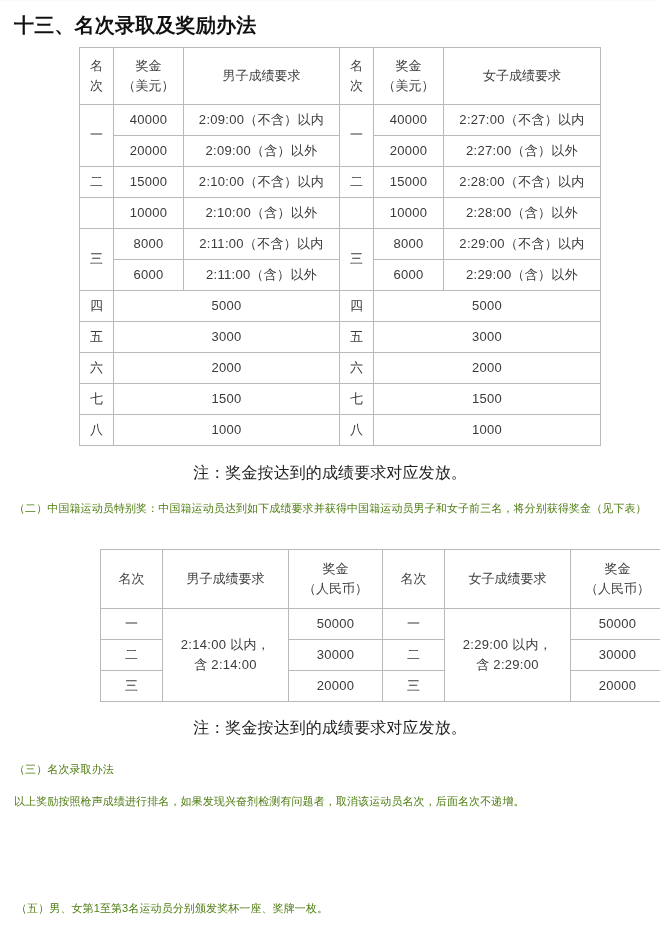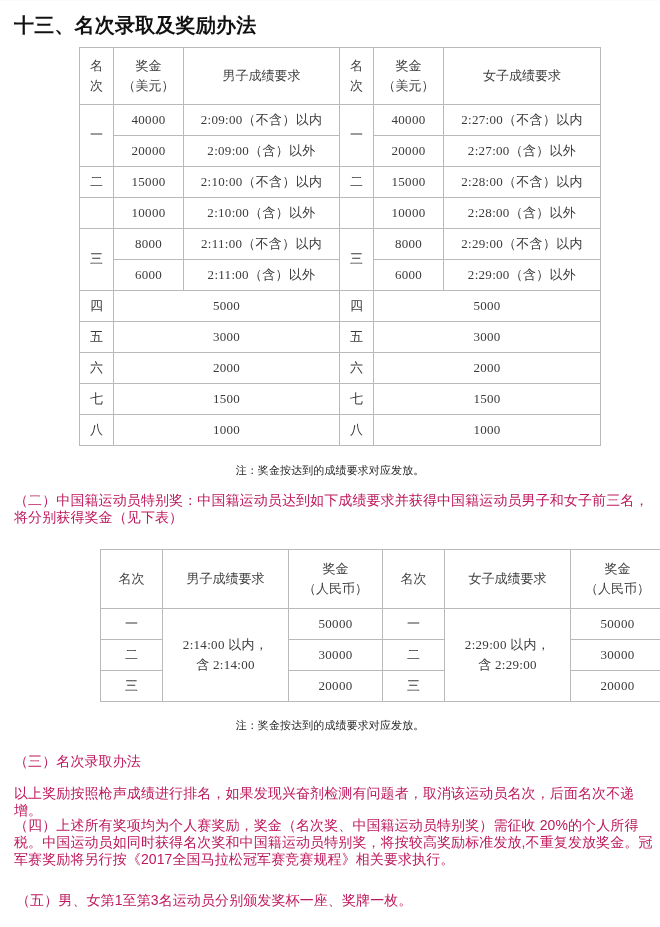--- a/index.html
+++ b/index.html
@@ -51,21 +51,21 @@
     padding: 0;
     font-size: 13px;
     color: #3a3a3a;
     line-height: 1.25;
   }
   table.award-table td.hdr {
     font-size: 13px;
     color: #3f3f3f;
   }
   table.award-table td.num {
-    font-family: Liberation Serif, serif;
+    font-family: Liberation Sans, sans-serif;
     letter-spacing: 0.3px;
   }
   .hdr-two-line { display: block; line-height: 1.55; }
 
   
   #table-rank-award {
     left: 79px;
     top: 47px;
     width: 521px;
   }
@@ -77,28 +77,28 @@
     left: 100px;
     top: 549px;
     width: 504px;
   }
   #table-cn-special td { height: 30px; }
   #table-cn-special tr.head td { height: 58px; }
 
   
   .para {
     position: absolute;
-    font-size: 14px;
-    line-height: 17px;
-    color: #be185d;
+    font-size: 11px;
+    line-height: 32px;
+    color: #4d7c0f;
     letter-spacing: 0.1px;
   }
   .note {
     position: absolute;
-    font-size: 11px;
+    font-size: 16px;
     color: #1e1e1e;
     text-align: center;
     letter-spacing: 0.1px;
   }
   #note-1 { left: 0; top: 463px; width: 660px; text-align: center; }
   #note-2 { left: 0; top: 718px; width: 660px; text-align: center; }
 
   #para-cn-special {
     left: 14px;
     top: 492px;
@@ -328,18 +328,17 @@
         <td class="num">20000</td>
       </tr>
     </tbody>
   </table>
 
   <div class="note" id="note-2">注：奖金按达到的成绩要求对应发放。</div>
 
   <div class="para" id="para-rank-method-body">以上奖励按照枪声成绩进行排名，如果发现兴奋剂检测有问题者，取消该运动员名次，后面名次不递增。</div>
   <div class="para" id="para-rank-method-title">（三）名次录取办法</div>
 
-  <div class="para" id="para-tax">（四）上述所有奖项均为个人赛奖励，奖金（名次奖、中国籍运动员特别奖）需征收 20%的个人所得税。中国运动员如同时获得名次奖和中国籍运动员特别奖，将按较高奖励标准发放,不重复发放奖金。冠军赛奖励将另行按《2017全国马拉松冠军赛竞赛规程》相关要求执行。</div>
 
   <div class="para" id="para-trophy">（五）男、女第1至第3名运动员分别颁发奖杯一座、奖牌一枚。</div>
 
 
 </div>
 
 </body></html>

